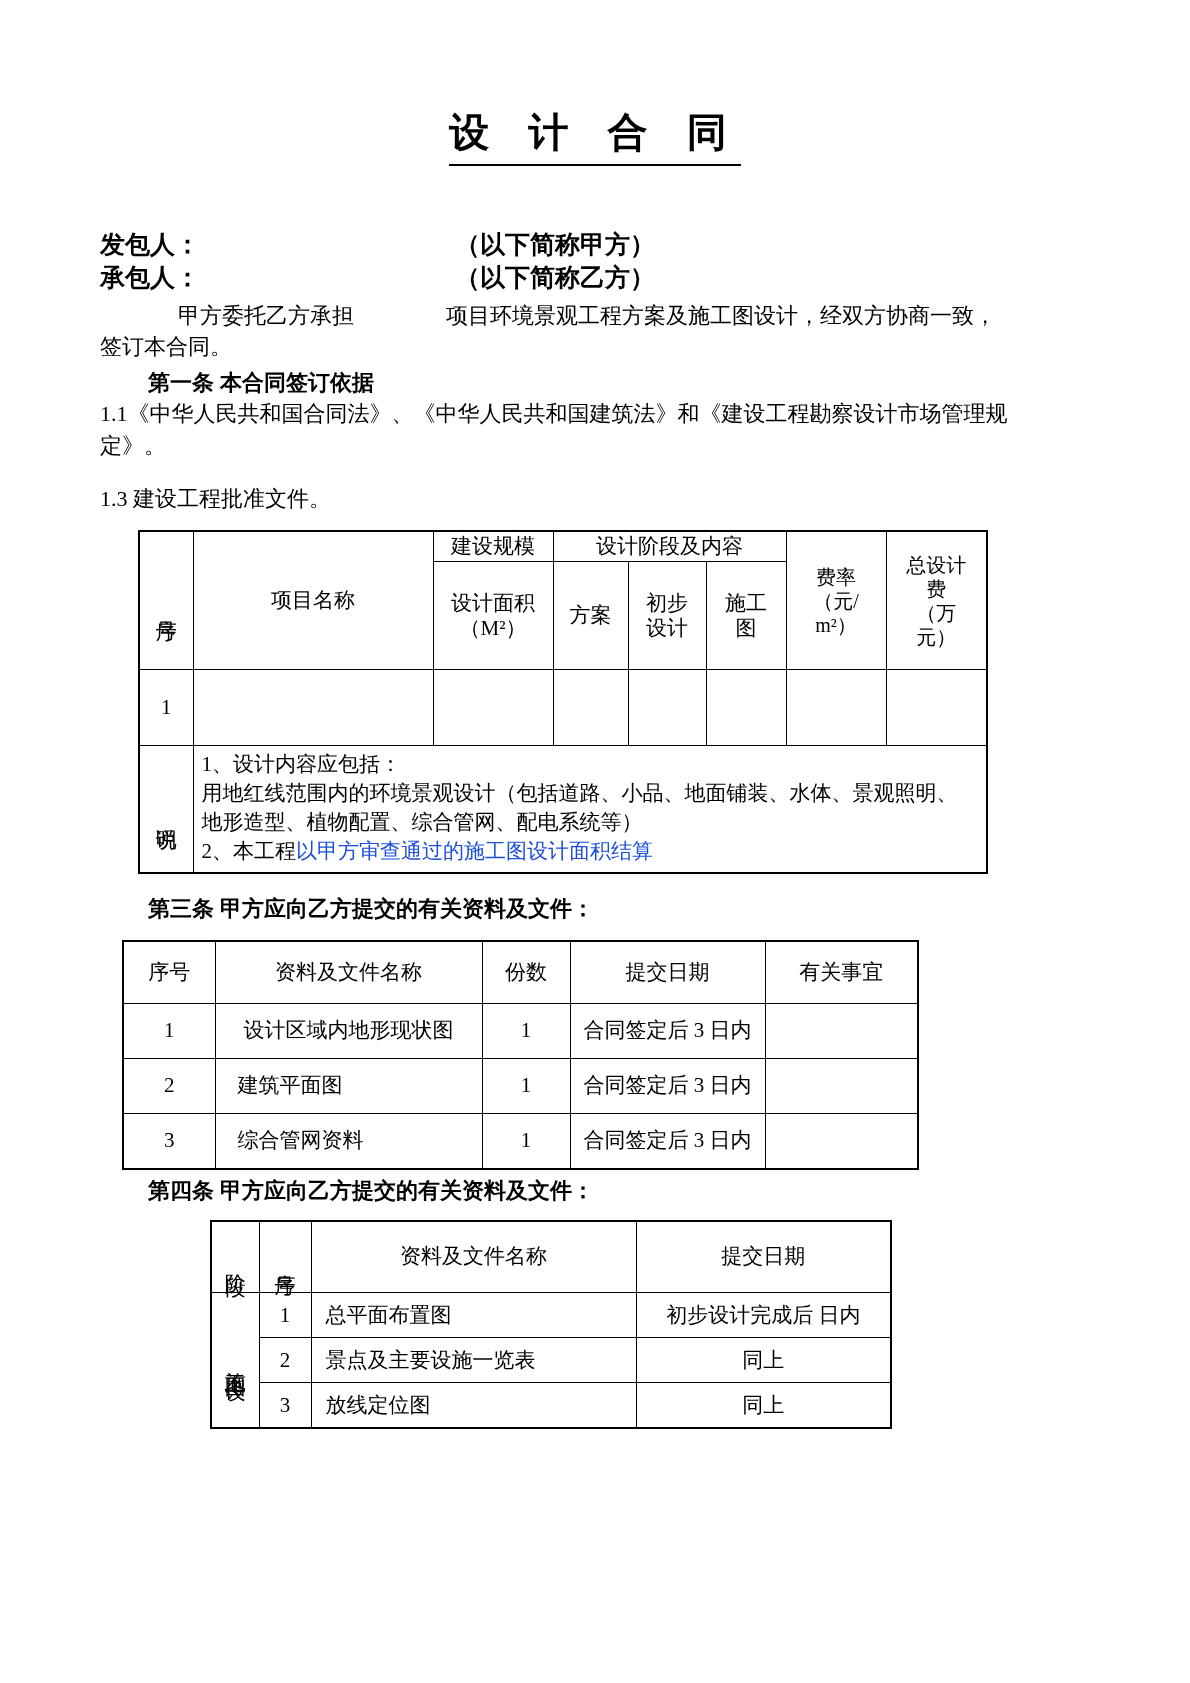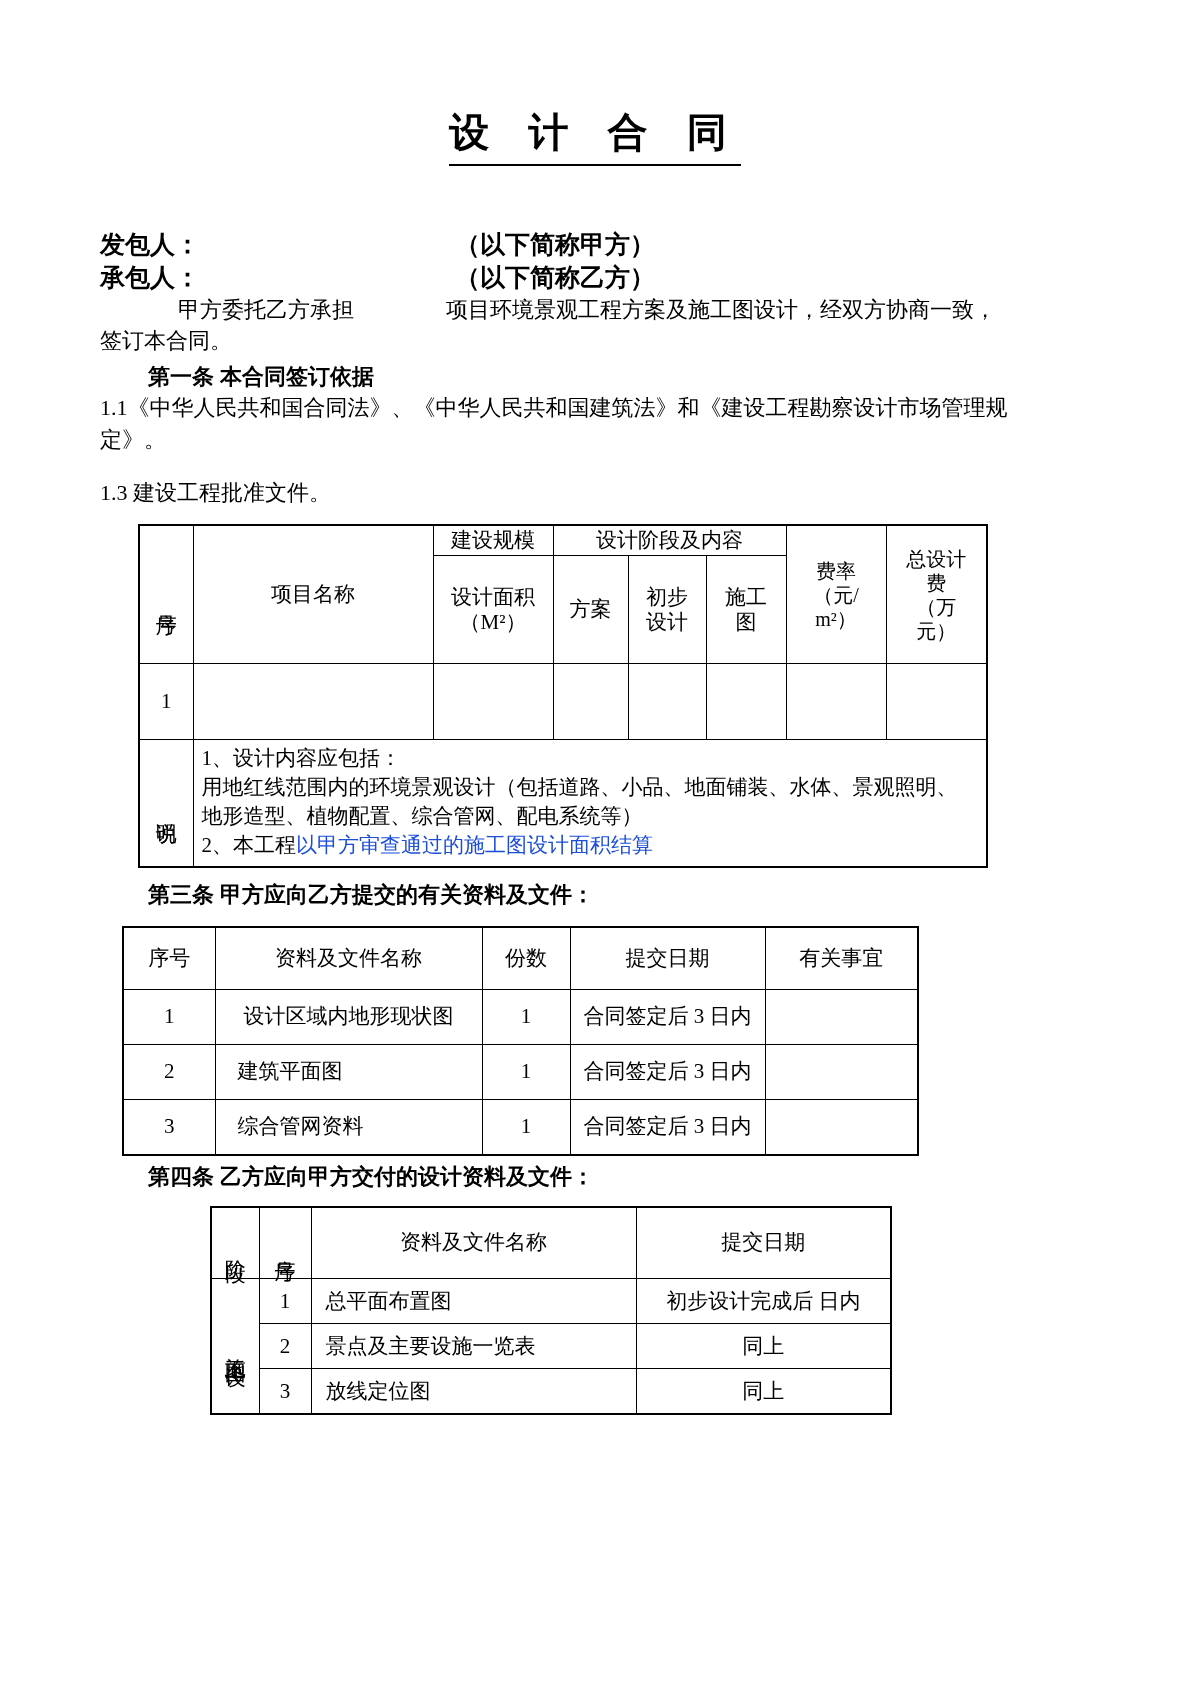--- a/index.html
+++ b/index.html
@@ -53,20 +53,21 @@
   .party-alias { }
 
   
   .para {
     font-size: 22px;
     line-height: 1.42;
     margin: 0;
     text-align: justify;
   }
   .para.intro {
+    margin-top: 6px;
   }
   .para.spaced { margin-top: 22px; }
   .indent2 { display: inline-block; width: 78px; }
   .gapfill { display: inline-block; width: 92px; }
 
   .clause {
     font-size: 22px;
     font-weight: bold;
     font-family: "Liberation Sans", "DejaVu Sans", sans-serif;
     margin: 10px 0 0 0;
@@ -240,21 +241,21 @@
             <div>1、设计内容应包括：</div>
             <div>用地红线范围内的环境景观设计（包括道路、小品、地面铺装、水体、景观照明、</div>
             <div>地形造型、植物配置、综合管网、配电系统等）</div>
             <div><span>2、本工程</span><span class="red">以甲方审查通过的施工图设计面积结算</span></div>
           </td>
         </tr>
       </tbody>
     </table>
   </div>
 
-  <div class="clause" style="margin-top:12px">第三条   甲方应向乙方提交的有关资料及文件：</div>
+  <div class="clause" style="margin-top:20px">第三条   甲方应向乙方提交的有关资料及文件：</div>
 
   <div class="t2-wrap">
     <table id="table2" class="tbl-outer">
       <colgroup>
         <col style="width:92px">
         <col style="width:267px">
         <col style="width:88px">
         <col style="width:195px">
         <col style="width:153px">
       </colgroup>
@@ -284,21 +285,21 @@
           <td>3</td>
           <td class="name-left">综合管网资料</td>
           <td>1</td>
           <td>合同签定后 3 日内</td>
           <td></td>
         </tr>
       </tbody>
     </table>
   </div>
 
-  <div class="clause" style="margin-top:6px">第四条   乙方应向甲方交付的设计资料及文件：</div>
+  <div class="clause" style="margin-top:6px">第四条   甲方应向乙方提交的有关资料及文件：</div>
 
   <div class="t3-wrap">
     <table id="table3" class="tbl-outer">
       <colgroup>
         <col style="width:48px">
         <col style="width:52px">
         <col style="width:325px">
         <col style="width:255px">
       </colgroup>
       <tbody>

